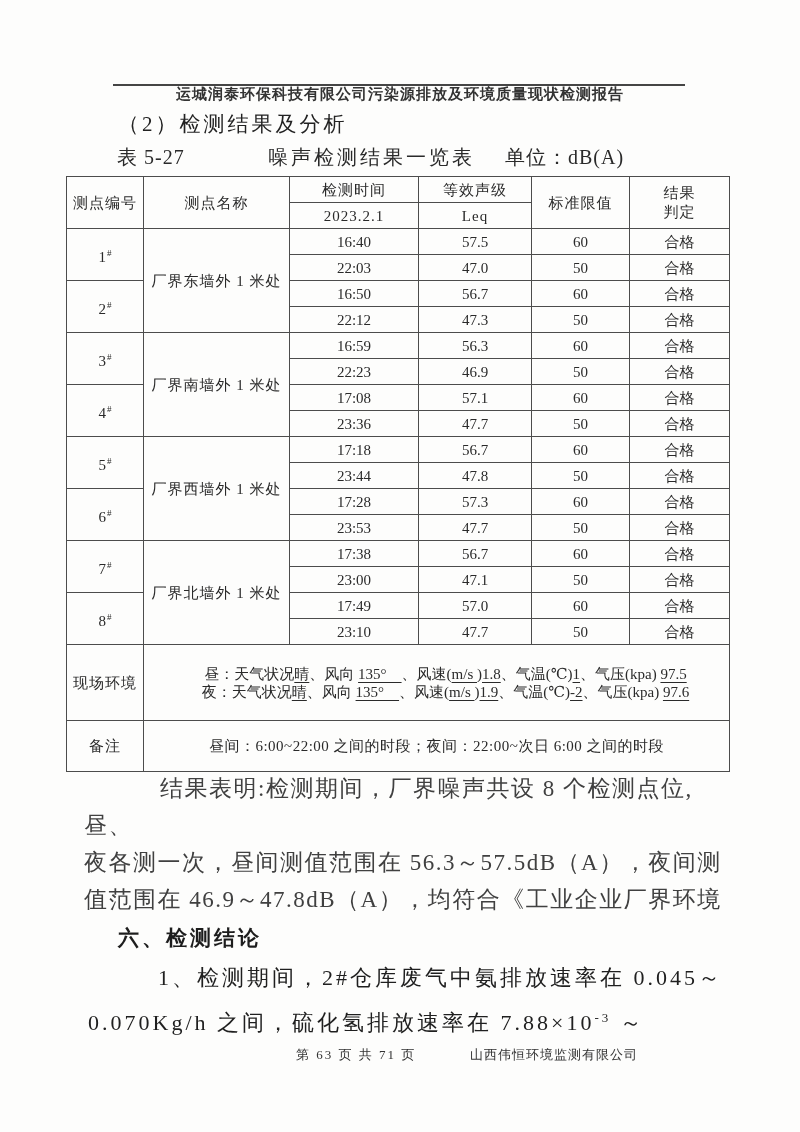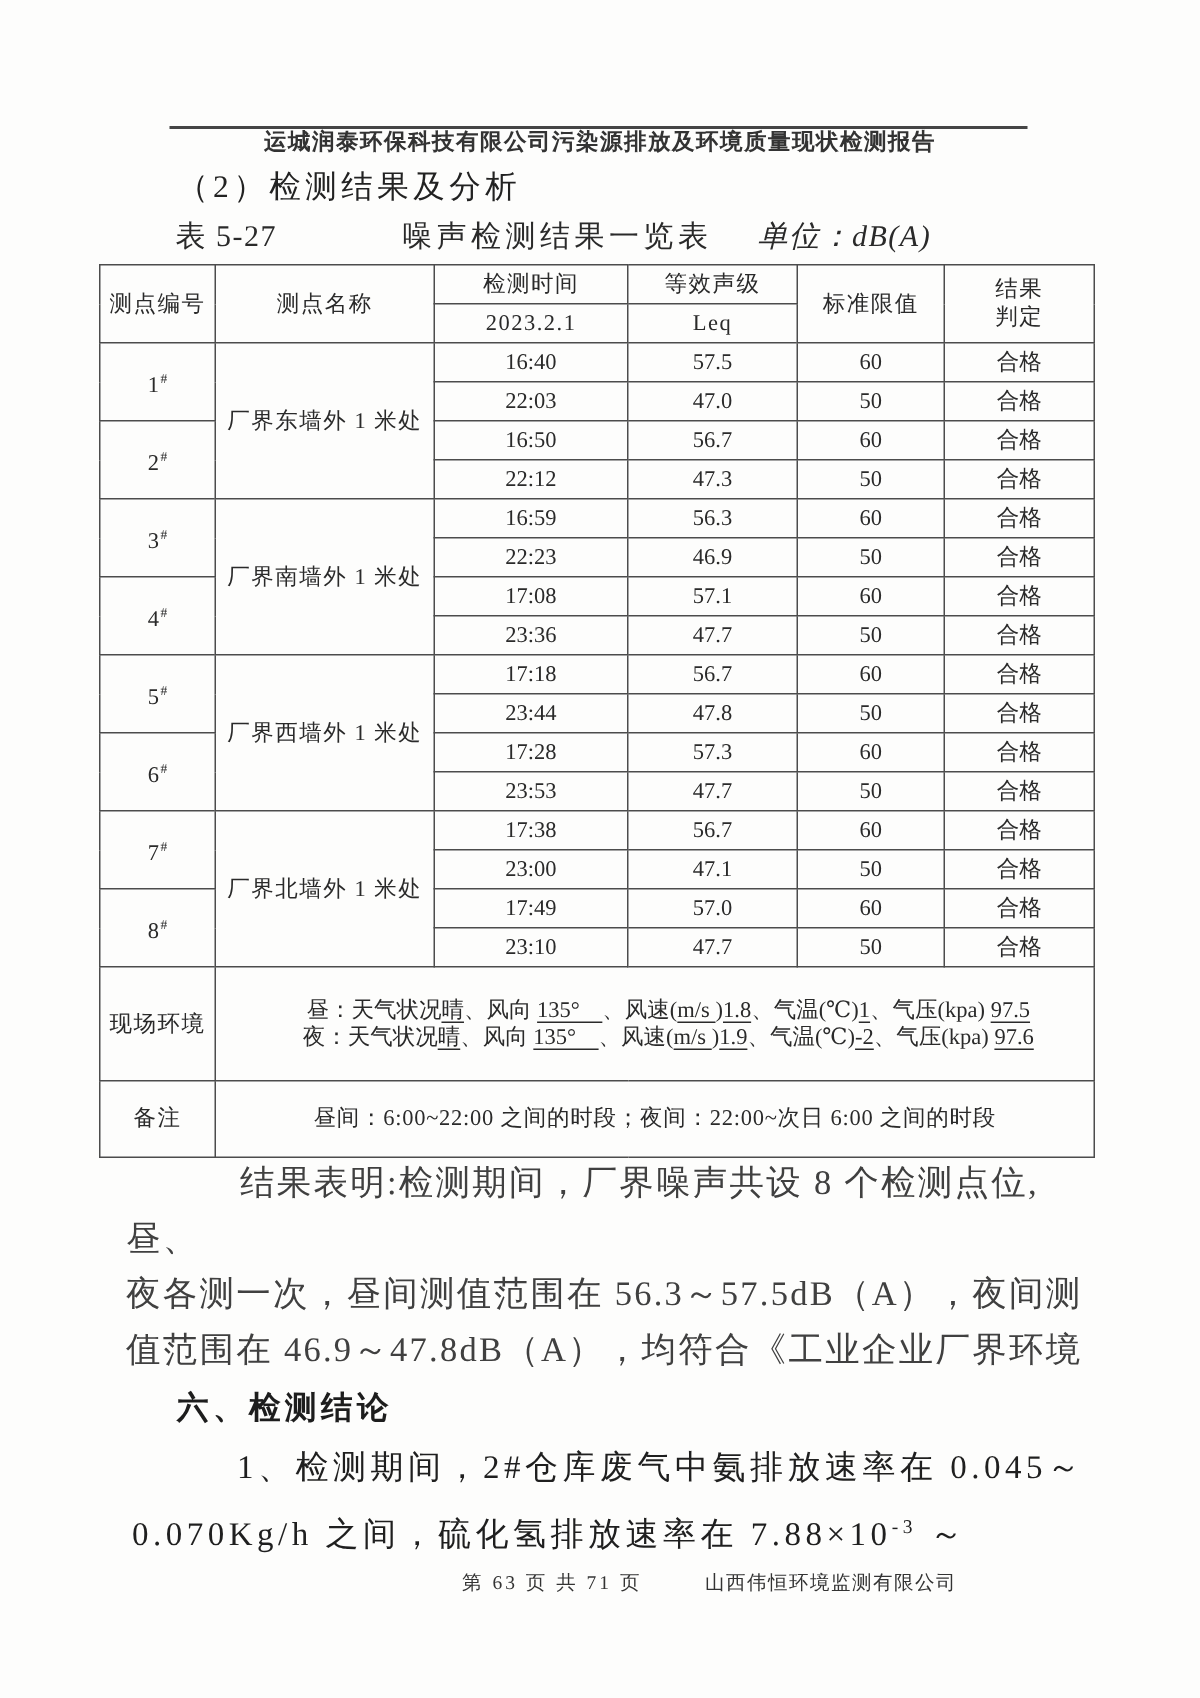--- a/index.html
+++ b/index.html
@@ -17,21 +17,21 @@
     position:absolute; top:84px; left:113px; width:572px; height:2px;
     background:#454545;
   }
   .section-heading {
     position:absolute; top:110px; left:118px;
     font-size:21px; letter-spacing:3px; color:#222;
   }
   .caption-row { position:absolute; top:144px; left:0; width:100%; height:28px; font-size:20px; }
   .caption-label { position:absolute; left:117px; letter-spacing:1px; }
   .caption-title { position:absolute; left:268px; letter-spacing:3px; }
-  .caption-unit  { position:absolute; left:505px; letter-spacing:1px;font-style:italic; }
+  .caption-unit  { position:absolute; left:505px; letter-spacing:1px; }
 
   table.noise-table {
     position:absolute; top:176px; left:66px; width:663px;
     border-collapse:collapse; table-layout:fixed;
   }
   .noise-table td, .noise-table th {
     border:1px solid #4c4c4c; text-align:center; vertical-align:middle;
     font-weight:normal; padding:0; font-size:15px; color:#2a2a2a;
     height:25px; line-height:18px; overflow:hidden;
   }
@@ -59,21 +59,21 @@
     font-size:21px; font-weight:bold; letter-spacing:3px; color:#1d1d1d;text-align:center;
   }
   .conclusion {
     position:absolute; top:958px; left:88px; width:656px;
     font-size:22px; line-height:40px; letter-spacing:3px; color:#1f1f1f;
   }
   .conclusion .line:first-child { text-indent:70px; }
   .conclusion sup { font-size:13px; }
 
   .footer { position:absolute; top:1046px; left:0; width:100%; height:20px; font-size:13px; color:#333; }
-  .footer .page-info { position:absolute; left:308px; letter-spacing:2px;text-align:right; }
+  .footer .page-info { position:absolute; left:296px; letter-spacing:2px;text-align:right; }
   .footer .company   { position:absolute; left:470px; letter-spacing:1px; }
 </style>
 </head>
 <body>
 
 <div class="page">
 
   <div class="doc-header">运城润泰环保科技有限公司污染源排放及环境质量现状检测报告</div>
   <div class="header-rule"></div>
 

